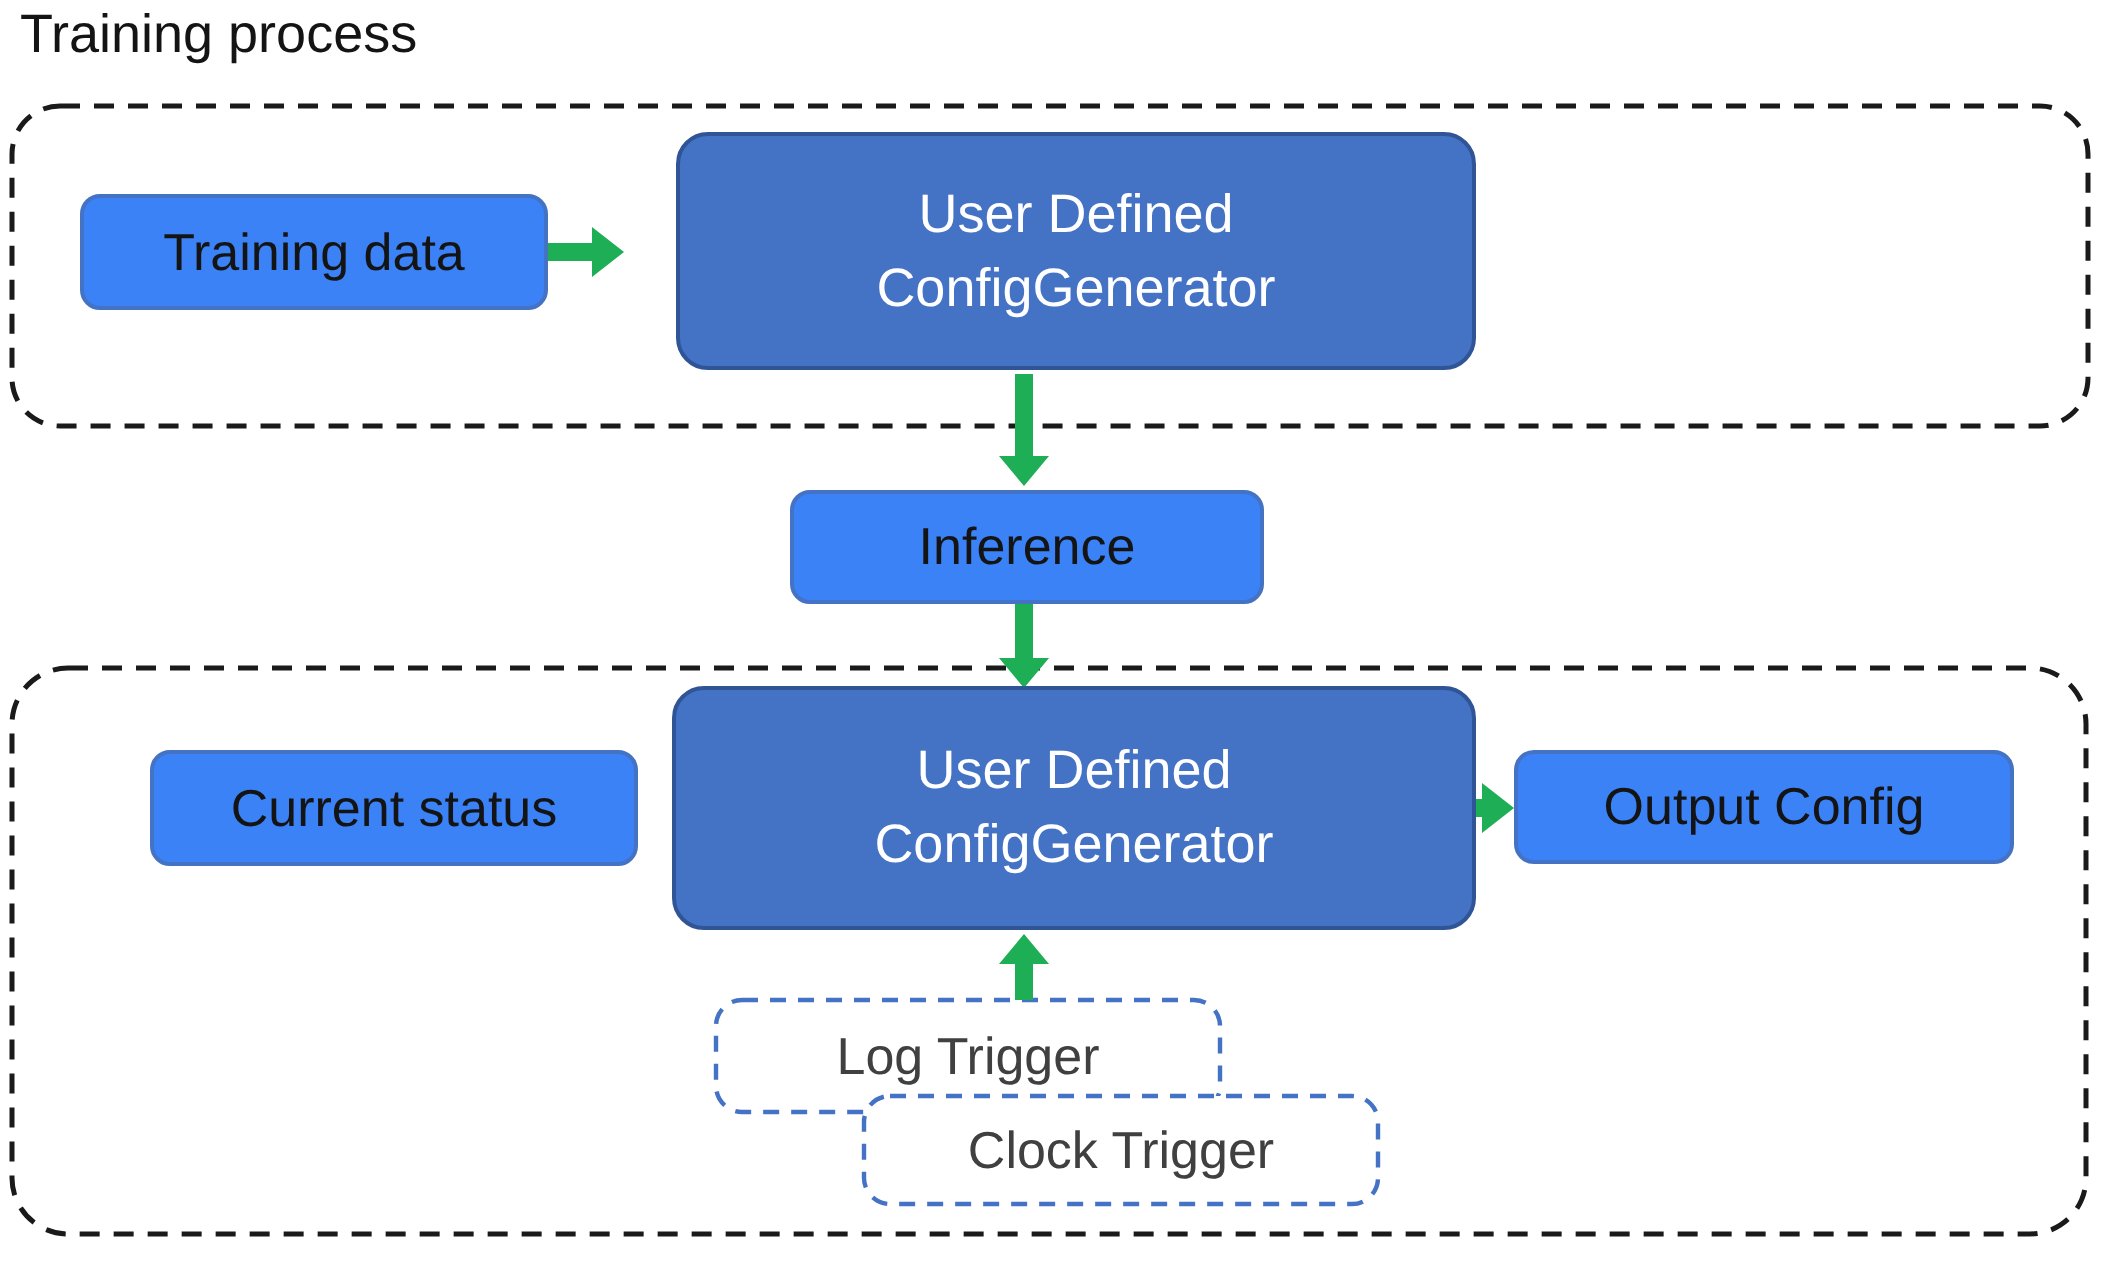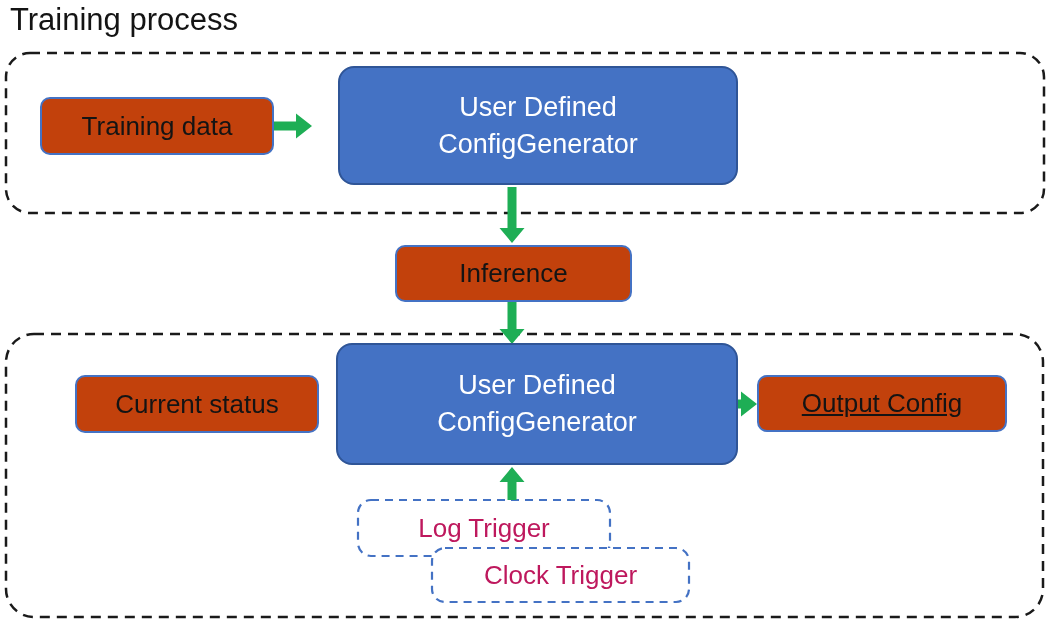--- a/index.html
+++ b/index.html
@@ -13,35 +13,35 @@
   }
   .svg-layer {
     position: absolute;
     left: 0; top: 0;
     width: 1057px; height: 631px;
     z-index: 1;
   }
   .section-title {
     position: absolute;
     z-index: 2;
-    font-size: 31px;
+    font-size: 27px;
     color: #141414;
     white-space: nowrap;
   }
   .node {
     position: absolute;
     z-index: 2;
     box-sizing: border-box;
     display: flex;
     align-items: center;
     justify-content: center;
     text-align: center;
     font-size: 26px;
     color: #141414;
-    background: #c2410c;
+    background: #3b82f6;
     border: 2px solid #4472C4;
     border-radius: 10px;
     white-space: nowrap;
   }
   .generator {
     position: absolute;
     z-index: 2;
     box-sizing: border-box;
     display: flex;
     flex-direction: column;
@@ -56,31 +56,31 @@
     border-radius: 16px;
     margin-left: 26px;
   }
   .trigger-label {
     position: absolute;
     z-index: 2;
     display: flex;
     align-items: center;
     justify-content: center;
     font-size: 26px;
-    color: #be185d;
+    color: #404040;
     white-space: nowrap;
   }
   #title-training   { left: 10px;  top: 2px; }
   #title-inference  { left: 10px;  top: 286px; }
   #box-training-data  { left: 40px;  top: 97px;  width: 234px; height: 58px; }
   #box-generator-train{ left: 312px; top: 66px;  width: 400px; height: 119px; }
   #box-checkpoint     { left: 395px; top: 245px; width: 237px; height: 57px; }
   #box-current-status { left: 27px;  top: 375px; width: 244px; height: 58px; margin-left: 48px; }
   #box-generator-inf  { left: 310px; top: 343px; width: 402px; height: 122px; }
-  #box-output-config  { left: 757px; top: 375px; width: 250px; height: 57px; text-decoration: underline; }
+  #box-output-config  { left: 757px; top: 375px; width: 250px; height: 57px; }
   #label-log-trigger   { left: 358px; top: 500px; width: 252px; height: 56px; }
   #label-clock-trigger { left: 432px; top: 548px; width: 257px; height: 54px; }
 </style>
 </head>
 <body>
 
 <div class="canvas">
 
   <svg class="svg-layer" width="1057" height="631" viewBox="0 0 1057 631" xmlns="http://www.w3.org/2000/svg">
 

